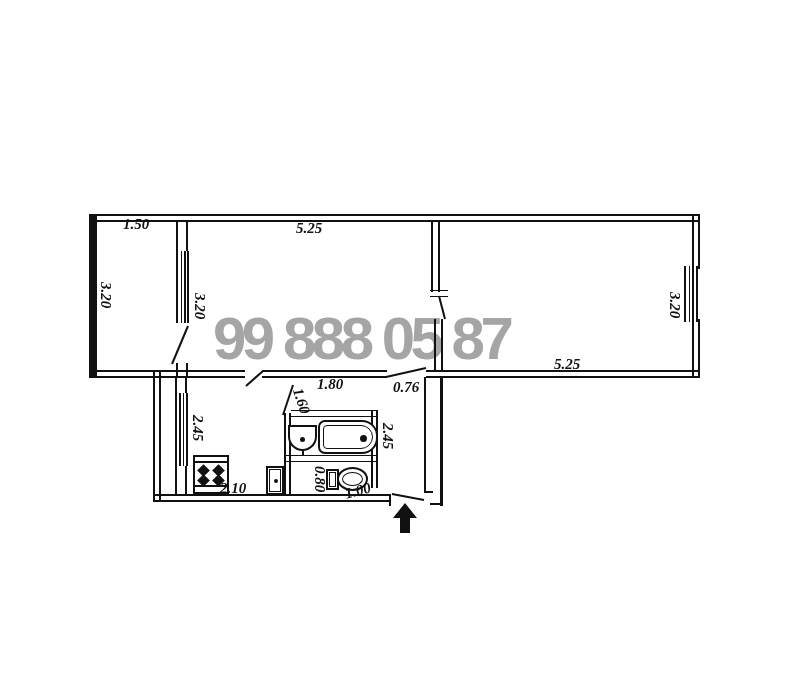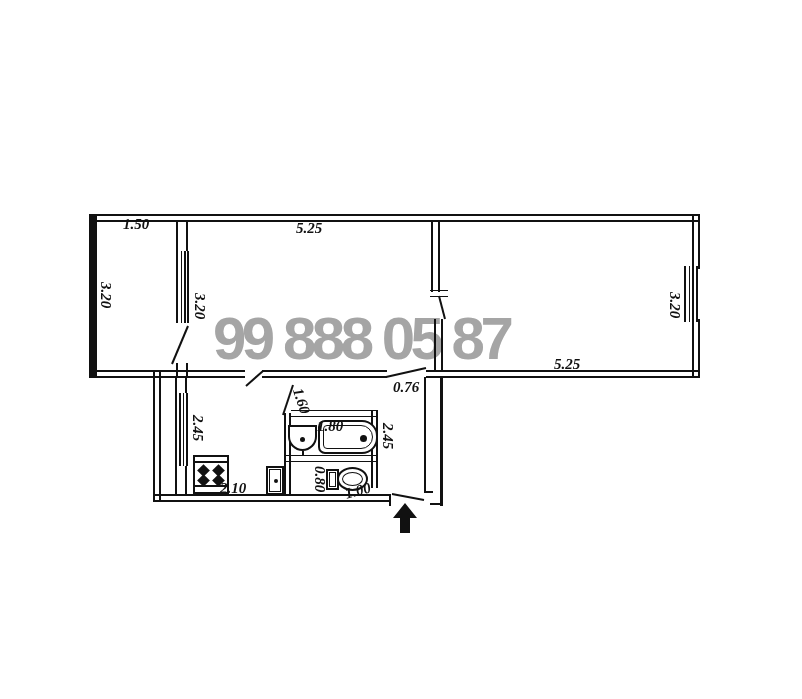--- a/index.html
+++ b/index.html
@@ -80,21 +80,21 @@
 
   <div class="dim" style="left:136px;top:224px;transform:translate(-50%,-50%);">1.50</div>
   <div class="dim" style="left:105px;top:295px;transform:translate(-50%,-50%) rotate(90deg);">3.20</div>
   <div class="dim" style="left:309px;top:228px;transform:translate(-50%,-50%);">5.25</div>
   <div class="dim" style="left:199px;top:306px;transform:translate(-50%,-50%) rotate(90deg);">3.20</div>
   <div class="dim" style="left:674px;top:305px;transform:translate(-50%,-50%) rotate(90deg);">3.20</div>
   <div class="dim" style="left:567px;top:364px;transform:translate(-50%,-50%);">5.25</div>
   <div class="dim" style="left:197px;top:428px;transform:translate(-50%,-50%) rotate(90deg);">2.45</div>
   <div class="dim" style="left:233px;top:488px;transform:translate(-50%,-50%);">2.10</div>
   <div class="dim" style="left:301px;top:401px;transform:translate(-50%,-50%) rotate(72deg);">1.60</div>
-  <div class="dim" style="left:330px;top:384px;transform:translate(-50%,-50%);margin-top:42px;">1.80</div>
+  <div class="dim" style="left:330px;top:384px;transform:translate(-50%,-50%);">1.80</div>
   <div class="dim" style="left:406px;top:387px;transform:translate(-50%,-50%);">0.76</div>
   <div class="dim" style="left:387px;top:436px;transform:translate(-50%,-50%) rotate(90deg);">2.45</div>
   <div class="dim" style="left:319px;top:479px;transform:translate(-50%,-50%) rotate(90deg);">0.80</div>
   <div class="dim" style="left:358px;top:491px;transform:translate(-50%,-50%) rotate(-15deg);">1.00</div>
 
   <div class="fx" style="left:193px;top:455px;width:36px;height:39px;">
     <div class="hline" style="left:0px;top:4px;width:32px;"></div>
     <div class="hline" style="left:0px;top:28px;width:32px;"></div>
     <span class="burner" style="left:4px;top:9px;"></span>
     <span class="burner" style="left:19px;top:9px;"></span>

